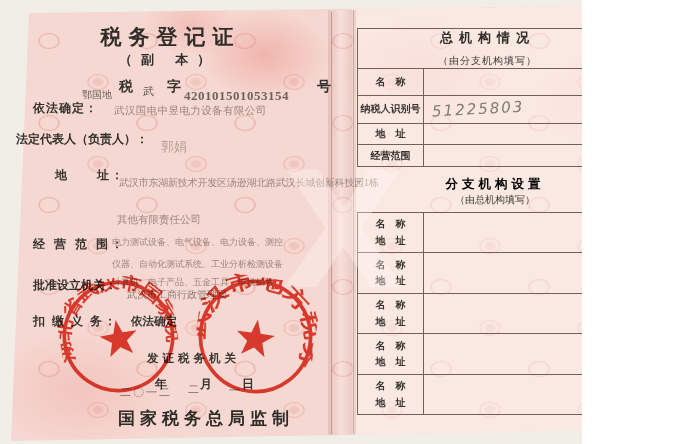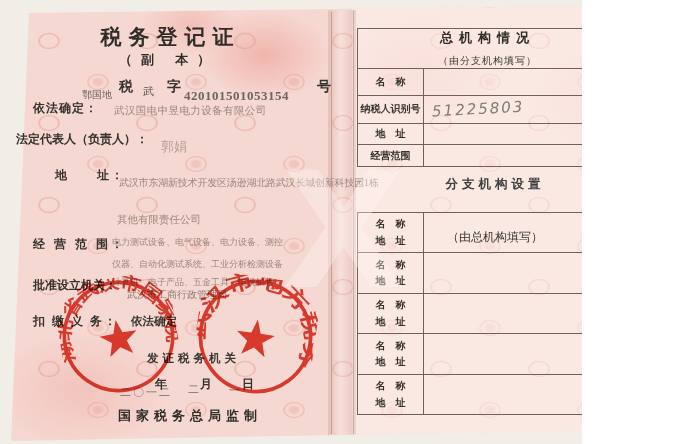--- a/index.html
+++ b/index.html
@@ -62,21 +62,21 @@
   .f-appr-v{left:127px;top:288px;font-size:10px;color:#8d7d74;}
   .f-with-l{left:33px;top:313px;font-size:12px;letter-spacing:2px;}
   .f-with-v{left:131px;top:314px;font-size:11.5px;font-weight:bold;}
   .issuer{left:147px;top:351px;font-size:11.5px;letter-spacing:4px;font-weight:bold;}
   .d-yh{left:120px;top:385px;font-size:11px;letter-spacing:2px;}
   .d-y{left:155px;top:376px;font-size:12px;font-weight:bold;}
   .d-mh{left:188px;top:382px;font-size:11px;}
   .d-m{left:200px;top:376px;font-size:12px;font-weight:bold;}
   .d-dh{left:229px;top:383px;font-size:11px;}
   .d-d{left:242px;top:376px;font-size:12px;font-weight:bold;}
-  .footer{left:118px;top:407px;font-size:13px;letter-spacing:5px;font-weight:bold;color:#2f2c28;}
+  .footer{left:118px;top:407px;font-size:17px;letter-spacing:5px;font-weight:bold;color:#2f2c28;}
 
   
   .stamp{position:absolute;mix-blend-mode:multiply;opacity:.92;}
   .stamp-left{left:60px;top:278px;width:117px;height:117px;transform:rotate(-10deg);}
   .stamp-right{left:196px;top:277px;width:119px;height:119px;transform:rotate(8deg);}
 
   
   .t-top{position:absolute;left:357px;top:28px;width:261px;height:139px;
          border:1px solid #6f6058;box-sizing:border-box;display:flex;flex-direction:column;}
   .t-hdr{height:40px;display:flex;flex-direction:column;align-items:center;justify-content:space-between;font-family:Liberation Mono, monospace;}
@@ -84,22 +84,22 @@
   .t-hdr .ts{font-size:10px;letter-spacing:1px;color:#3a3631;}
   .trow{display:flex;border-top:1px solid #6f6058;box-sizing:border-box;}
   .trow .tl{width:66px;border-right:1px solid #6f6058;display:flex;align-items:center;justify-content:center;
             font-size:10px;color:#36322d;font-weight:bold;box-sizing:border-box;}
   .trow .tv{flex:1;display:flex;align-items:center;padding-left:8px;box-sizing:border-box;}
   .r1{height:27px;} .r2{height:28px;} .r3{height:22px;} .r4{height:22px;}
   .hand-id{font-family:"DejaVu Sans",sans-serif;font-style:italic;font-size:15px;color:#7e7a74;
            letter-spacing:2px;transform:rotate(-3deg);}
 
   .branch-head{position:absolute;left:390px;top:176px;width:210px;text-align:center;}
-  .branch-head .tt{font-size:12.5px;font-weight:bold;letter-spacing:4px;color:#404040;}
-  .branch-head .ts{font-size:12px;color:#3a3631;margin-top:36px;}
+  .branch-head .tt{font-size:12.5px;font-weight:bold;letter-spacing:4px;color:#000000;}
+  .branch-head .ts{font-size:10px;color:#3a3631;}
   .t-bot{position:absolute;left:357px;top:212px;width:261px;height:203px;
          border:1px solid #6f6058;box-sizing:border-box;display:flex;flex-direction:column;}
   .pair{flex:1;display:flex;border-top:1px solid #6f6058;box-sizing:border-box;}
   .pair:first-child{border-top:none;}
   .pair .pl{width:66px;border-right:1px solid #6f6058;display:flex;flex-direction:column;
             justify-content:space-around;align-items:center;font-size:10px;font-weight:bold;color:#36322d;
             box-sizing:border-box;padding:3px 0;}
   .pair .pv{flex:1;}
 
   

